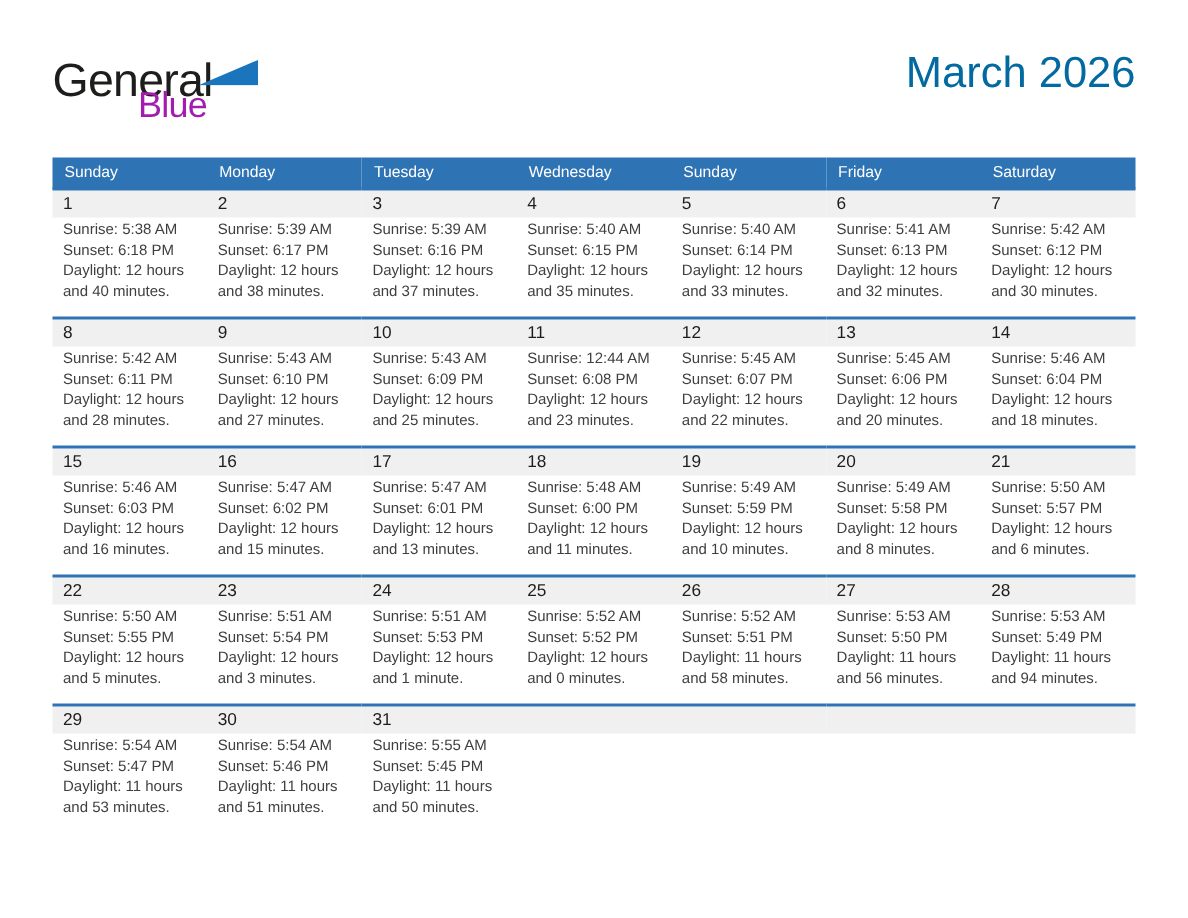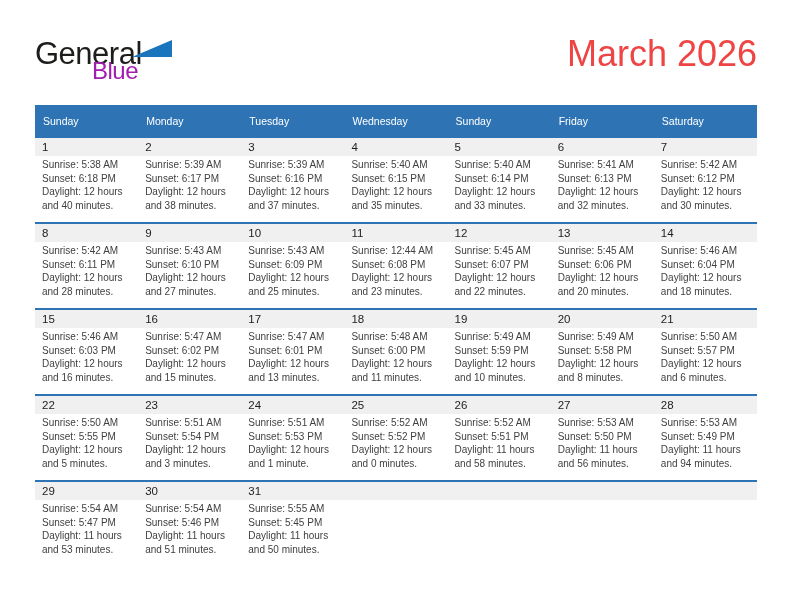--- a/index.html
+++ b/index.html
@@ -25,40 +25,40 @@
     clip-path: polygon(100% 0, 100% 100%, 0 100%);
   }
   .logo-blue {
     position: absolute; left: 57px; top: 21px;
     font-size: 24px; color: #a21caf; letter-spacing: -0.5px;
   }
   .title-block {
     position: absolute; right: 35px; top: 33px; text-align: right; width: 500px;
   }
   .page-title {
-    font-size: 36px; color: #ef4444; font-weight: 400;
+    font-size: 29px; color: #0369a1; font-weight: 400;
   }
   .page-subtitle {
     margin-top: 12px;
     font-size: 15px; color: #1d1d1b;
   }
   
   table.calendar {
     position: absolute; left: 35px; top: 105px;
     width: 722px;
     border-collapse: collapse;
     table-layout: fixed;
   }
   table.calendar th {
     background: #2e74b5;
     color: #ffffff;
     font-size: 10.5px;
     font-weight: 400;
     text-align: left;
-    height: 32px;
+    height: 21px;
     padding: 0 0 0 8px;
     vertical-align: middle;
   }
   table.calendar td {
     border-top: 2px solid #2e74b5;
     vertical-align: top;
     height: 86px;
     padding: 0;
   }
   .day-band {

